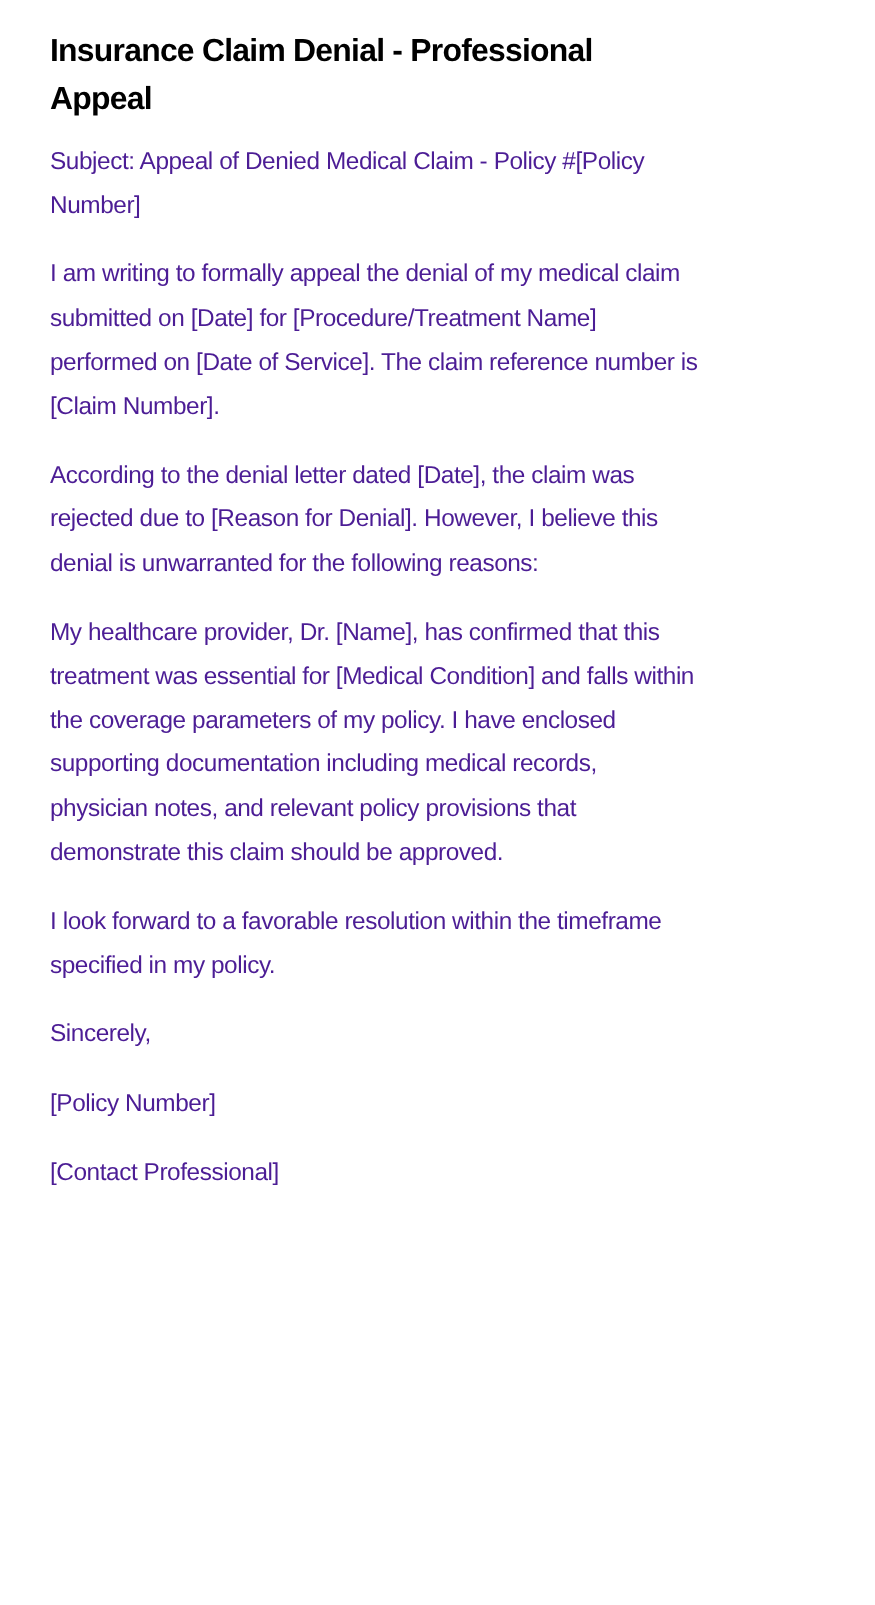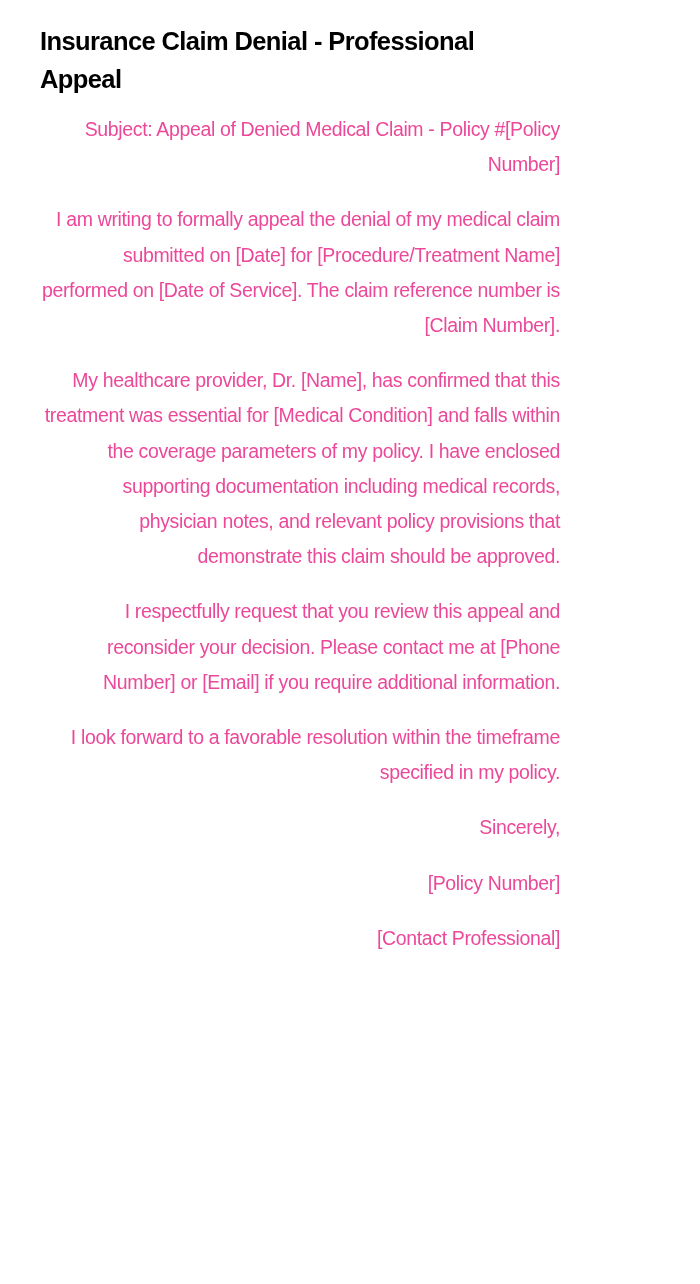--- a/index.html
+++ b/index.html
@@ -25,30 +25,29 @@
       line-height: 38px;
       margin: 0 0 14px 0;
       letter-spacing: -0.6px;
       color: #000000;
     }
     .para {
       font-size: 19.5px;
       line-height: 35.2px;
       margin: 0 0 20px 0;
       letter-spacing: -0.35px;
-      color: #ec4899;
-      text-align: right;
+      color: #4c1d95;
     }
   </style>
 </head>
 <body>
 
 <div class="doc">
   <h1 class="title">Insurance Claim Denial - Professional Appeal</h1>
   <p class="para">Subject: Appeal of Denied Medical Claim - Policy #[Policy Number]</p>
   <p class="para">I am writing to formally appeal the denial of my medical claim submitted on [Date] for [Procedure/Treatment Name] performed on [Date of Service]. The claim reference number is [Claim Number].</p>
+  <p class="para">According to the denial letter dated [Date], the claim was rejected due to [Reason for Denial]. However, I believe this denial is unwarranted for the following reasons:</p>
   <p class="para">My healthcare provider, Dr. [Name], has confirmed that this treatment was essential for [Medical Condition] and falls within the coverage parameters of my policy. I have enclosed supporting documentation including medical records, physician notes, and relevant policy provisions that demonstrate this claim should be approved.</p>
-  <p class="para">I respectfully request that you review this appeal and reconsider your decision. Please contact me at [Phone Number] or [Email] if you require additional information.</p>
   <p class="para">I look forward to a favorable resolution within the timeframe specified in my policy.</p>
   <p class="para">Sincerely,</p>
   <p class="para">[Policy Number]</p>
   <p class="para">[Contact Professional]</p>
 </div>
 
 </body></html>

